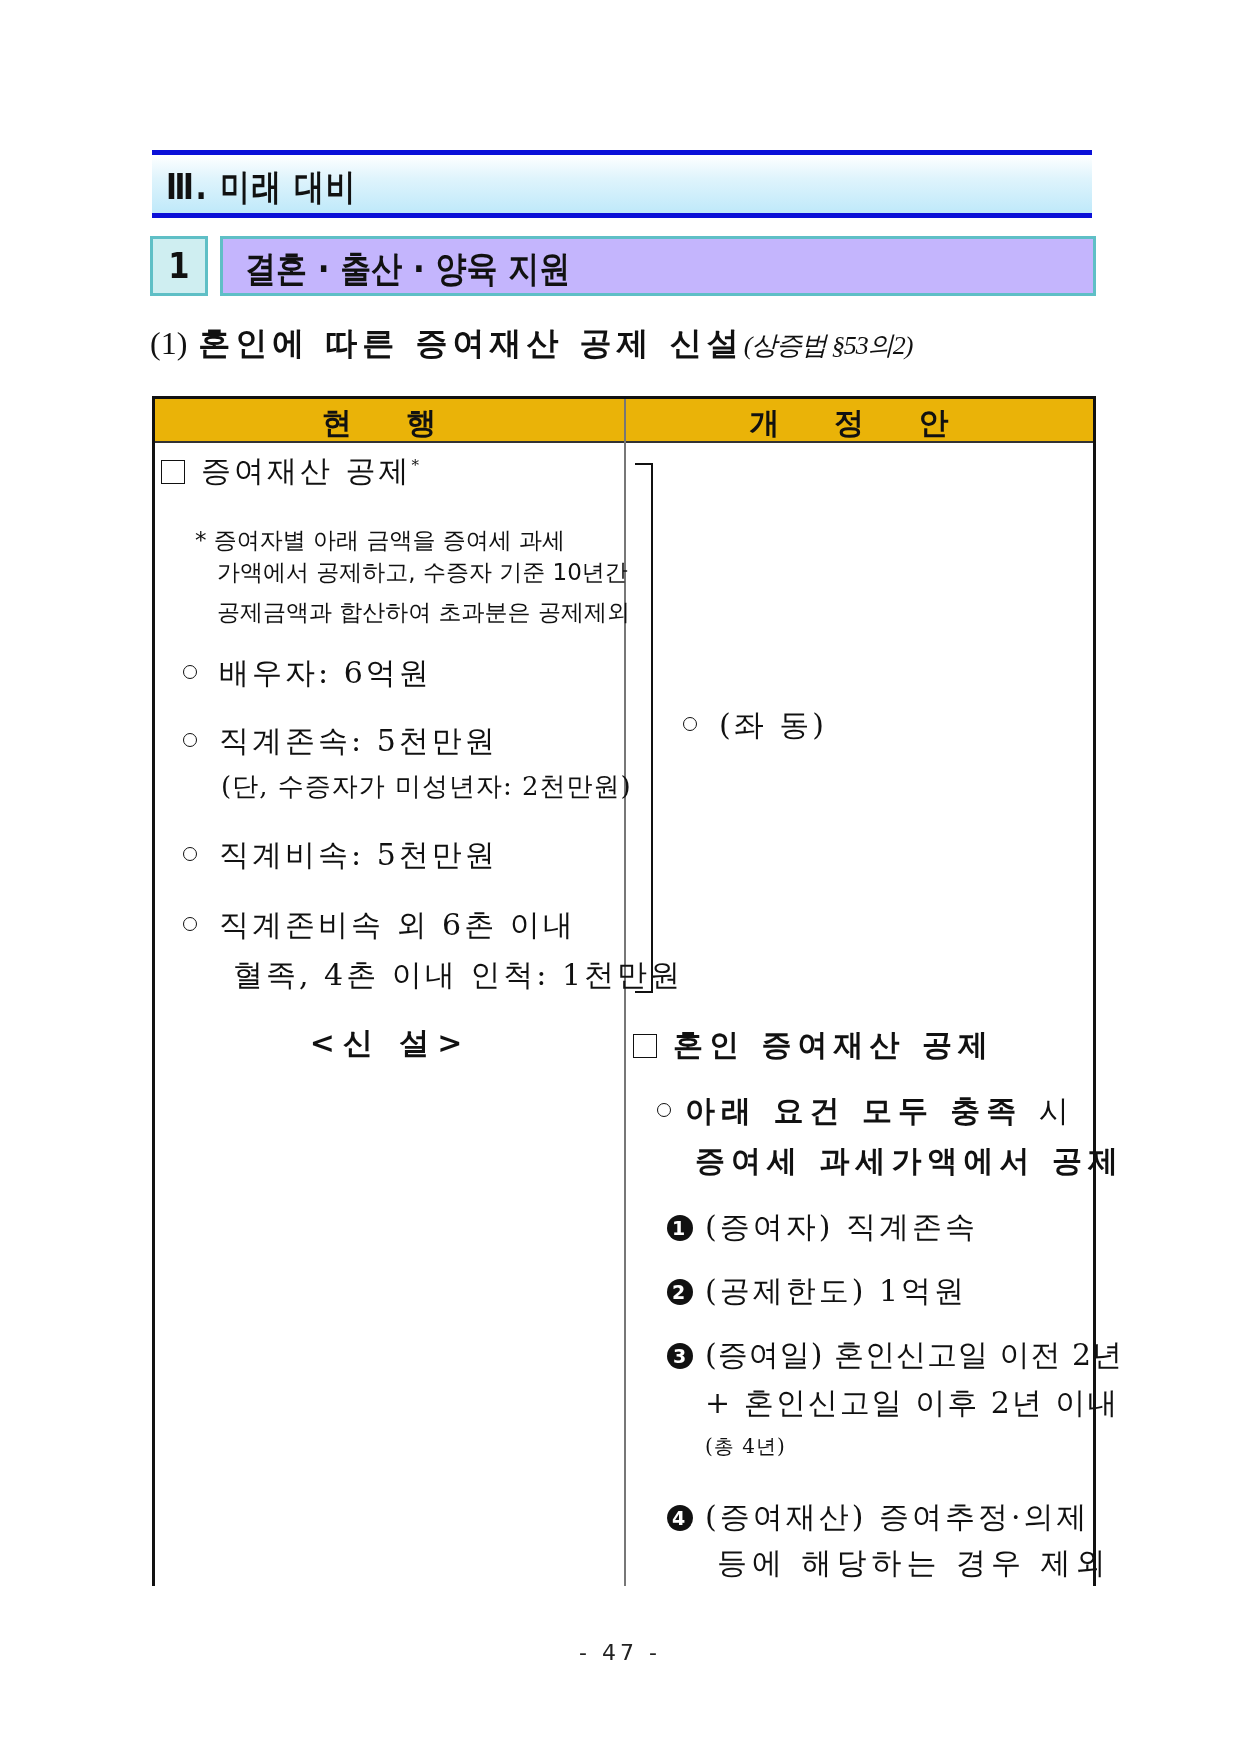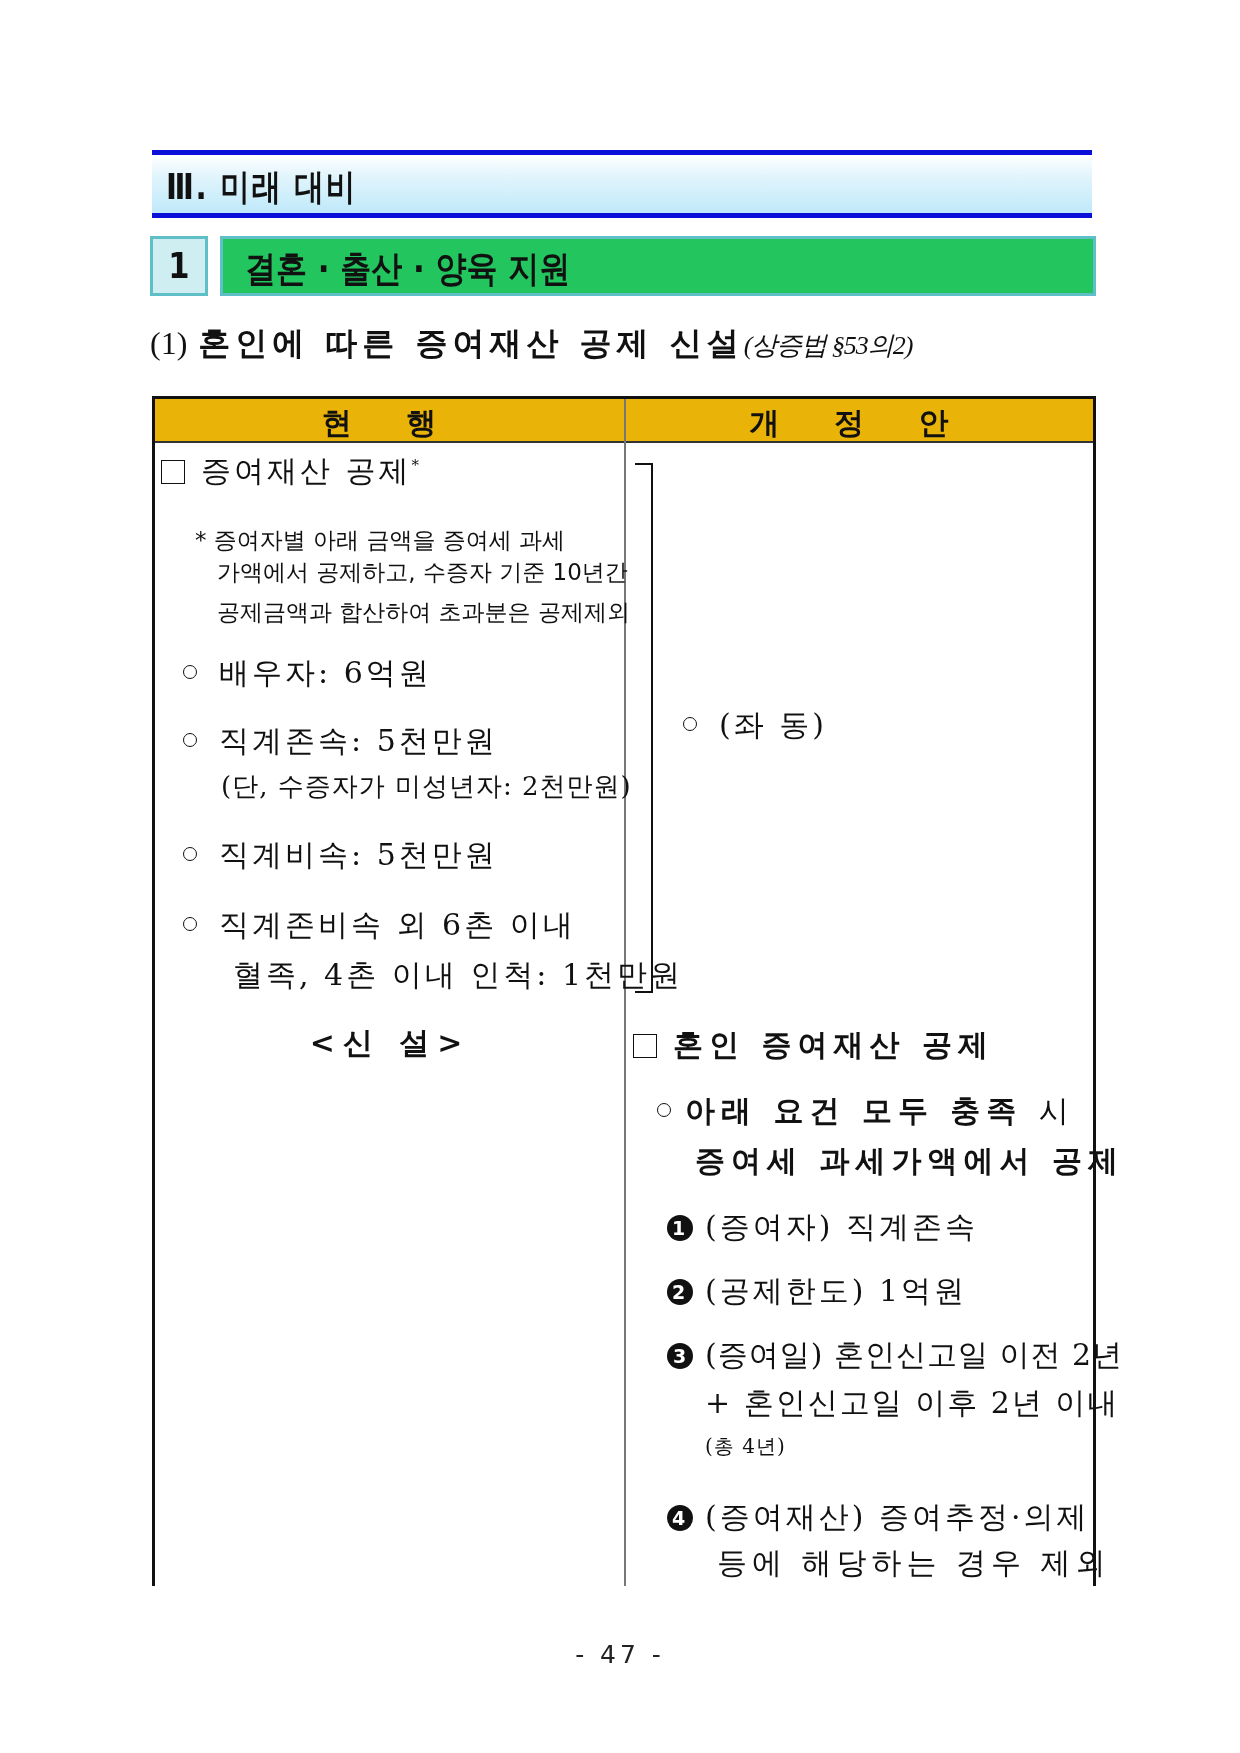--- a/index.html
+++ b/index.html
@@ -13,21 +13,21 @@
     background:linear-gradient(to bottom, #ffffff 0%, #dff4fc 40%, #bfe9fa 100%); }
   .chapter-title { position:absolute; left:14px; top:8px; font-family:"DejaVu Sans", sans-serif;
     font-weight:bold; font-size:36px; letter-spacing:2px; color:#111; transform:scaleX(0.82); transform-origin:left center; }
 
   
   .sec-num { left:150px; top:236px; width:58px; height:60px; box-sizing:border-box;
     border:3px solid #5fbfc6; background:#cfeef1; }
   .sec-num span { position:absolute; left:0; right:0; top:6px; text-align:center;
     font-family:"DejaVu Sans", sans-serif; font-weight:bold; font-size:36px; transform:scaleX(0.85); }
   .sec-title { left:220px; top:236px; width:876px; height:60px; box-sizing:border-box;
-    border:3px solid #5fbfc6; background:#22c55e; }
+    border:3px solid #5fbfc6; background:#c4b5fd; }
   .sec-title span { position:absolute; left:22px; top:6px; font-family:"DejaVu Sans", sans-serif;
     font-weight:bold; font-size:36px; transform:scaleX(0.86); transform-origin:left center; }
 
   
   .sub-heading { left:150px; top:322px; font-size:34px; white-space:nowrap; }
   .sub-heading .num { font-family:"Liberation Serif", serif; font-size:32px; }
   .sub-heading .bold { font-family:"DejaVu Sans", sans-serif; font-weight:bold; letter-spacing:5px; font-size:32px; }
   .sub-heading .ref { font-family:"Liberation Serif", serif; font-size:26px; letter-spacing:-1px;font-style:italic; }
 
   
@@ -50,21 +50,21 @@
   .circ { display:inline-block; width:14px; height:14px; border:1.5px solid #111; border-radius:50%;
           box-sizing:border-box; vertical-align:4px; margin-right:22px; }
   .num-badge { display:inline-block; width:26px; height:26px; border-radius:50%; background:#111; color:#fff;
     font-family:"DejaVu Sans", sans-serif; font-weight:bold; font-size:19px; text-align:center; line-height:26px;
     vertical-align:2px; margin-right:12px; }
 
   .bracket { position:absolute; left:480px; top:64px; width:18px; height:530px;
     border-top:2px solid #111; border-right:2px solid #111; border-bottom:2px solid #111; box-sizing:border-box; }
 
   .page-num { left:0; width:1240px; top:1640px; text-align:center; font-family:"DejaVu Sans", sans-serif;
-    font-size:25px; color:#222; letter-spacing:4px; }
+    font-size:22px; color:#222; letter-spacing:4px; }
 </style>
 </head>
 <body>
 
 <div class="abs chapter-bar">
   <div class="chapter-title">Ⅲ. 미래 대비</div>
 </div>
 
 <div class="abs sec-num">
   <span>1</span>

